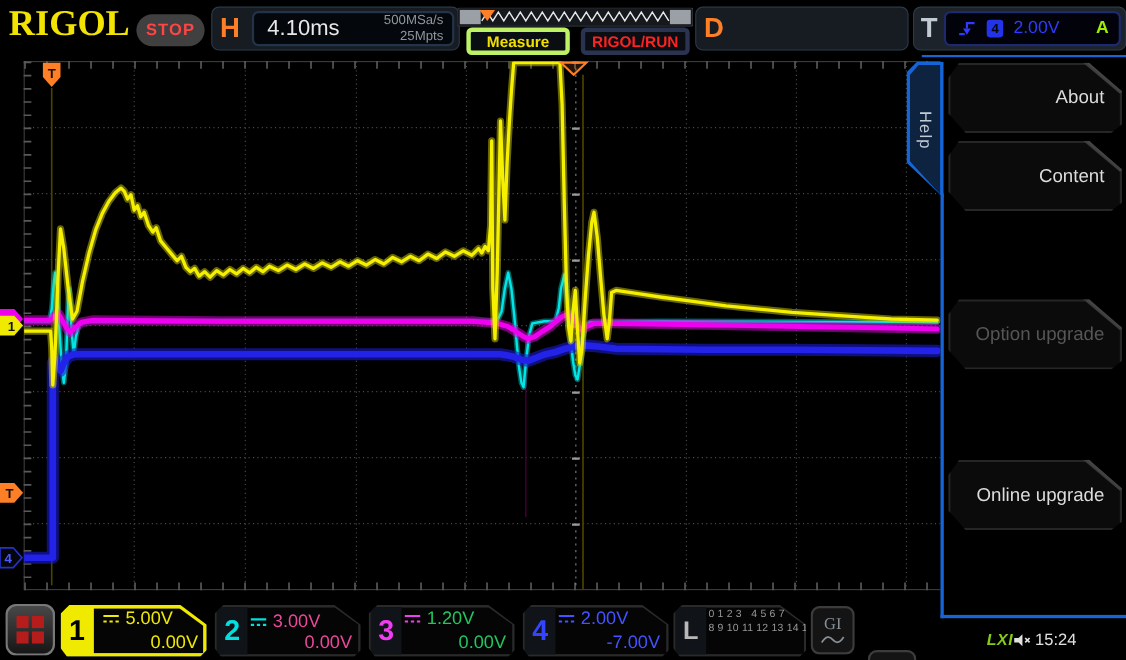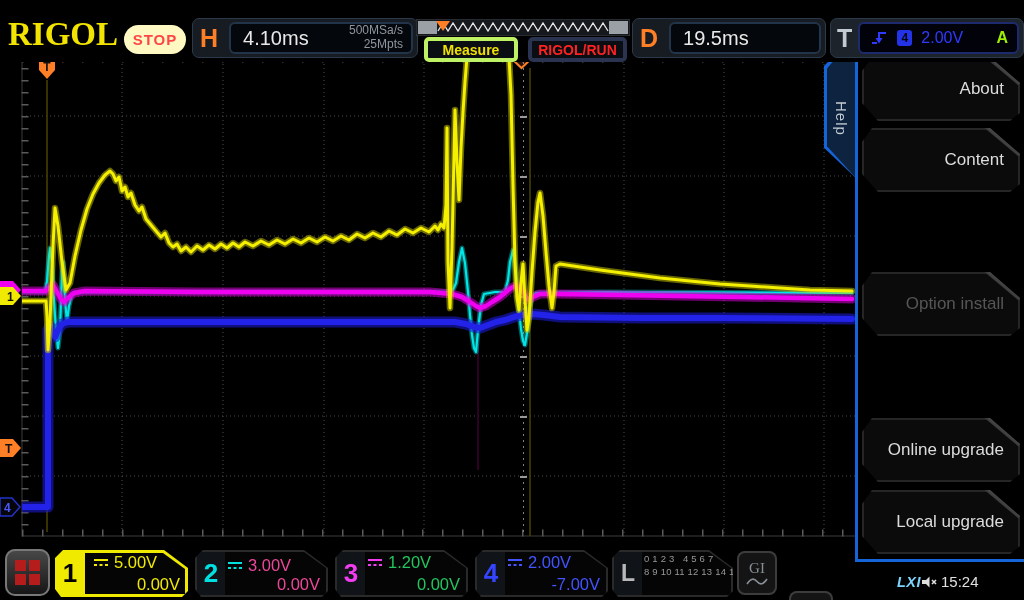--- a/index.html
+++ b/index.html
@@ -1,23 +1,23 @@
 <!DOCTYPE html>
 <html><head>
 <meta charset="utf-8">
 <style>
   html,body{margin:0;padding:0;background:#000;}
   #screen{position:relative;width:1024px;height:600px;background:#000;overflow:hidden;
           font-family:"Liberation Sans",sans-serif;}
   
-  #topbar{position:absolute;left:0;top:12px;width:1024px;height:50px;background:#000;z-index:40;}
+  #topbar{position:absolute;left:0;top:0;width:1024px;height:50px;background:#000;z-index:40;}
   .brand{position:absolute;left:8px;top:4px;font-family:"Liberation Serif",serif;
          font-weight:bold;font-size:33px;color:#f2e400;letter-spacing:0px;}
   .runstate{position:absolute;left:124px;top:13px;width:62px;height:29px;border-radius:15px;
-            background:#fef9c3;display:flex;align-items:center;justify-content:center;
+            background:#404040;display:flex;align-items:center;justify-content:center;
             color:#ff4545;font-weight:bold;font-size:15px;letter-spacing:1px;}
   .tgroup{position:absolute;top:6px;height:40px;background:#171c22;border:1px solid #2b3a4a;
           border-radius:7px;display:flex;align-items:center;box-sizing:border-box;}
   .glabel{font-size:25px;font-weight:bold;color:#ff7f27;padding:0 7px;}
   .gbox{height:32px;background:#04070b;border:2px solid #22344a;border-radius:6px;
         display:flex;align-items:center;box-sizing:border-box;}
   .gval{color:#e8e8e8;font-size:20px;padding-left:12px;white-space:nowrap;}
   .gsub{margin-left:auto;text-align:right;color:#8f979e;font-size:12px;line-height:1.15;
         padding-right:8px;white-space:nowrap;}
   #hgroup{left:192px;width:226px;}
@@ -87,21 +87,21 @@
   #ch3{left:335px;} #ch3 .tab{color:#f23cf2;} #ch3 .vals{color:#22c55e;}
   #ch4{left:475px;} #ch4 .tab{color:#3545ff;} #ch4 .vals{color:#4353ff;}
   #labox{left:612px;width:121px;}
   #labox .tab{color:#b8b8b8;font-size:23px;}
   #labox .vals{justify-content:flex-start;color:#989898;font-size:9.5px;line-height:1.35;
                letter-spacing:0.2px;white-space:pre;}
   .genbox{position:absolute;top:6px;height:44px;background:#141414;border-radius:8px;
           box-shadow:inset 0 0 0 2px #3c3c3c;display:flex;flex-direction:column;align-items:center;
           justify-content:center;color:#878f96;font-family:"Liberation Serif",serif;font-size:15px;}
   #gen1{left:737px;width:40px;} #gen2{left:789px;width:44px;margin-top:40px;}
-  #lxi{position:absolute;left:897px;top:29px;color:#7dd3fc;font-weight:bold;font-style:italic;
+  #lxi{position:absolute;left:897px;top:29px;color:#84cc16;font-weight:bold;font-style:italic;
        font-size:14.5px;letter-spacing:0.5px;}
   #spk{position:absolute;left:921px;top:30px;}
   #clock{position:absolute;left:941px;top:28px;color:#e0e0e0;font-size:15px;}
   
   #plotsvg{position:absolute;left:0;top:0;z-index:5;}
   text{font-family:"Liberation Sans",sans-serif;}
 </style>
 </head>
 <body>
 
@@ -209,23 +209,20 @@
 
     <div class="smallbtn" id="measurebtn">
       <span>Measure</span>
     </div>
     <div class="smallbtn" id="stoprunbtn">
       <span>RIGOL/RUN</span>
     </div>
 
     <div class="tgroup" id="dgroup">
       <span class="glabel">D</span>
-      <div class="gbox">
-        <span class="gval">19.5ms</span>
-      </div>
     </div>
 
     <div class="tgroup" id="trgroup">
       <span class="glabel">T</span>
       <div class="gbox">
         <svg width="18" height="16" viewBox="0 0 18 16">
           <path d="M16,3 H9 V8" fill="none" stroke="#2e3bff" stroke-width="2"></path>
           <polygon points="5.5,8 12.5,8 9,13.5" fill="#2e3bff"></polygon>
           <path d="M2,13 H7" stroke="#2e3bff" stroke-width="2"></path>
         </svg>
@@ -247,27 +244,24 @@
     </div>
   </div>
 
   <div class="menu-btn" style="top:57px;">
     <span>About</span>
     </div>
   <div class="menu-btn" style="top:128px;">
     <span>Content</span>
     </div>
   <div class="menu-btn disabled" style="top:272px;">
-    <span>Option install</span>
+    <span>Option upgrade</span>
     </div>
   <div class="menu-btn" style="top:418px;">
     <span>Online upgrade</span>
-    </div>
-  <div class="menu-btn" style="top:490px;">
-    <span>Local upgrade</span>
     </div>
 
   <div id="botbar">
 
     <div id="gridbtn">
       <span class="rg">
           <i></i>
           <i></i>
           <i></i>
           <i></i>

